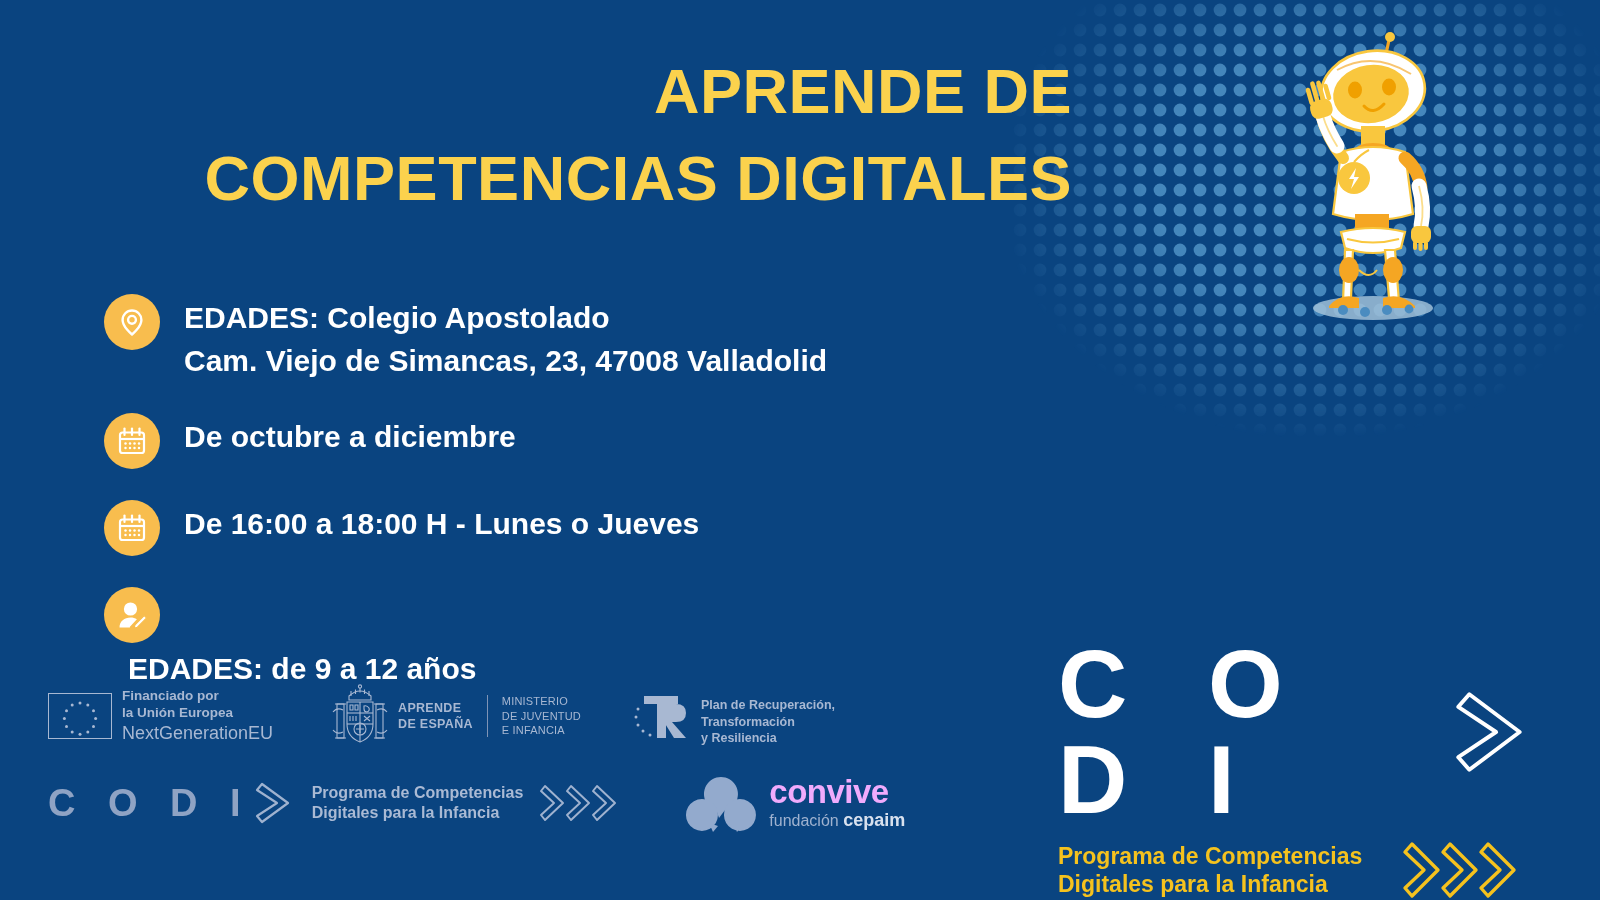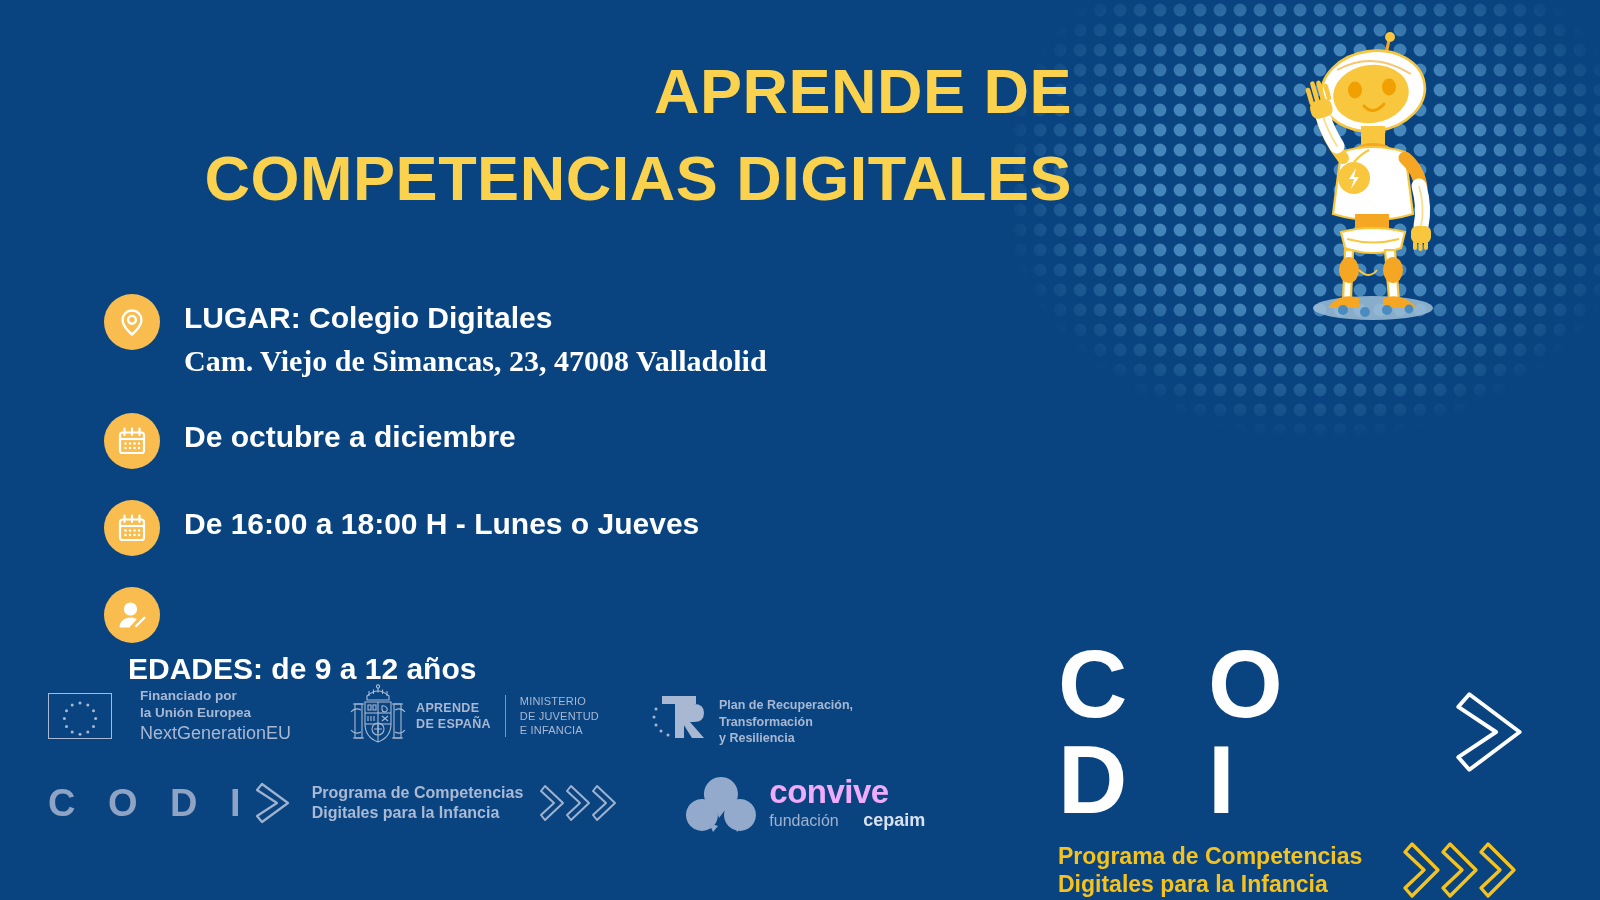--- a/index.html
+++ b/index.html
@@ -66,21 +66,21 @@
   }
   .icon-badge svg { display:block; }
   .info-text {
     margin-left:24px;
     color:#ffffff;
     font-size:30px;
     font-weight:bold;
     line-height:1.44;
     padding-top:4px;
   }
-  .info-text .line2 { display:block;font-family:Liberation Serif, serif; }
+  .info-text .line2 { display:block; }
 
   
   .footer-logos {
     position:absolute;
     left:48px; top:676px;
     width:900px;
   }
   .logo-row-1 {
     display:flex;
     align-items:center;
@@ -96,21 +96,21 @@
 
   
   .eu-logo { display:flex; align-items:center; }
   .eu-box {
     width:64px; height:46px;
     border:1.6px solid #a8b8d2;
     position:relative;
     flex:0 0 auto;
   }
   .eu-words {
-    margin-left:28px;
+    margin-left:10px;
     font-size:13.5px;
     font-weight:bold;
     line-height:1.28;
   }
   .eu-words .ngen { font-weight:normal; font-size:18px; }
 
   
   .gob-logo { display:flex; align-items:center; margin-left:58px; }
   .gob-words {
     margin-left:9px;
@@ -165,21 +165,21 @@
     font-weight:bold;
     line-height:1;
     letter-spacing:-0.5px;
   }
   .convive-sub {
     color:#9fb2cf;
     font-size:16px;
     line-height:1.2;
     margin-top:2px;
   }
-  .convive-sub b { color:#d8e1ee; font-size:18px;margin-left:20px; }
+  .convive-sub b { color:#d8e1ee; font-size:18px; }
 
   
   .codi-big {
     position:absolute;
     left:1058px; top:636px;
     width:470px;
   }
   .codi-big-top { display:flex; align-items:center; }
   .codi-big-letters {
     color:#ffffff;
@@ -305,21 +305,21 @@
   <div class="info-list">
 
     <div class="info-row">
       <span class="icon-badge">
         <svg width="36" height="36" viewBox="0 0 36 36">
           <path d="M18 6.5c-5.2 0-9.4 4.2-9.4 9.4 0 6.9 9.4 14.6 9.4 14.6s9.4-7.7 9.4-14.6c0-5.2-4.2-9.4-9.4-9.4z" fill="none" stroke="#ffffff" stroke-width="2.4" stroke-linejoin="round"></path>
           <circle cx="18" cy="15.8" r="3.9" fill="none" stroke="#ffffff" stroke-width="2.4"></circle>
         </svg>
       </span>
       <span class="info-text">
-        <span>LUGAR: Colegio Digitales</span>
+        <span>EDADES: Colegio Apostolado</span>
         <span class="line2">Cam. Viejo de Simancas, 23, 47008 Valladolid</span>
       </span>
     </div>
 
     <div class="info-row">
       <span class="icon-badge">
         <svg width="34" height="34" viewBox="0 0 34 34">
           <rect x="5" y="8.5" width="24" height="20.5" rx="2.6" fill="none" stroke="#ffffff" stroke-width="2.2"></rect>
           <line x1="5" y1="15" x2="29" y2="15" stroke="#ffffff" stroke-width="2.2"></line>
           <line x1="9.5" y1="4.5" x2="9.5" y2="11" stroke="#ffffff" stroke-width="2.2" stroke-linecap="round"></line>

